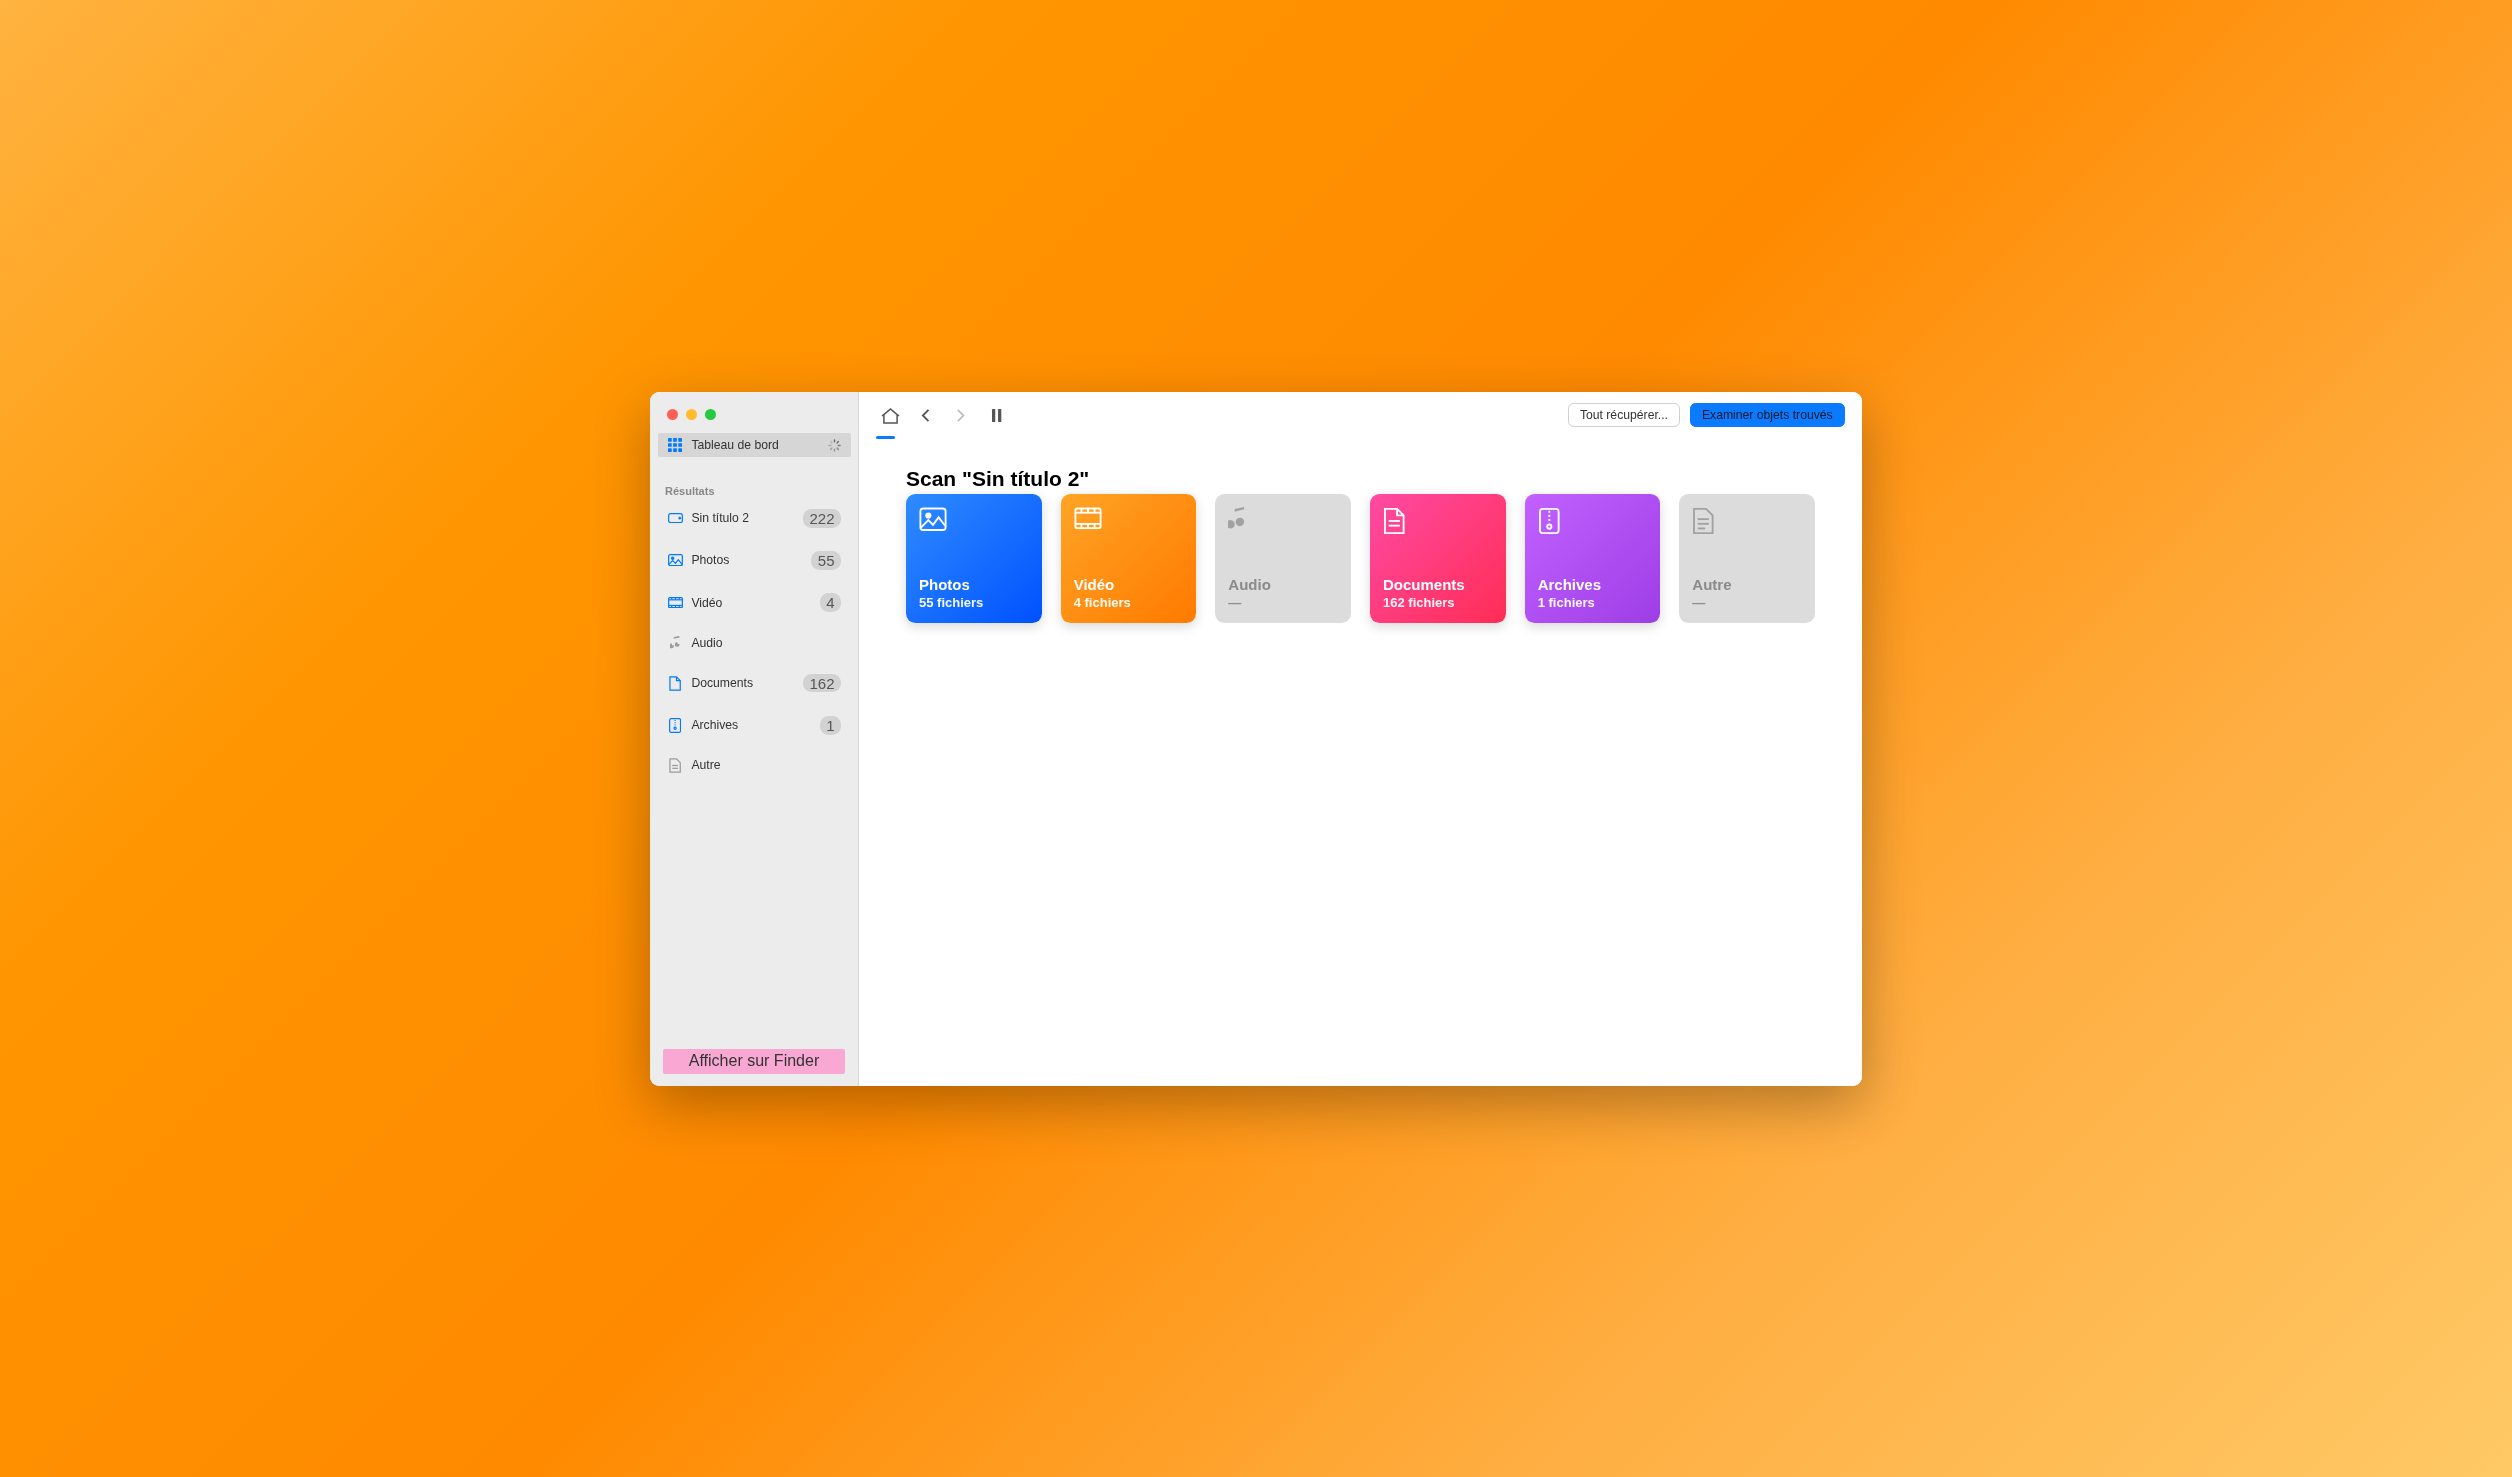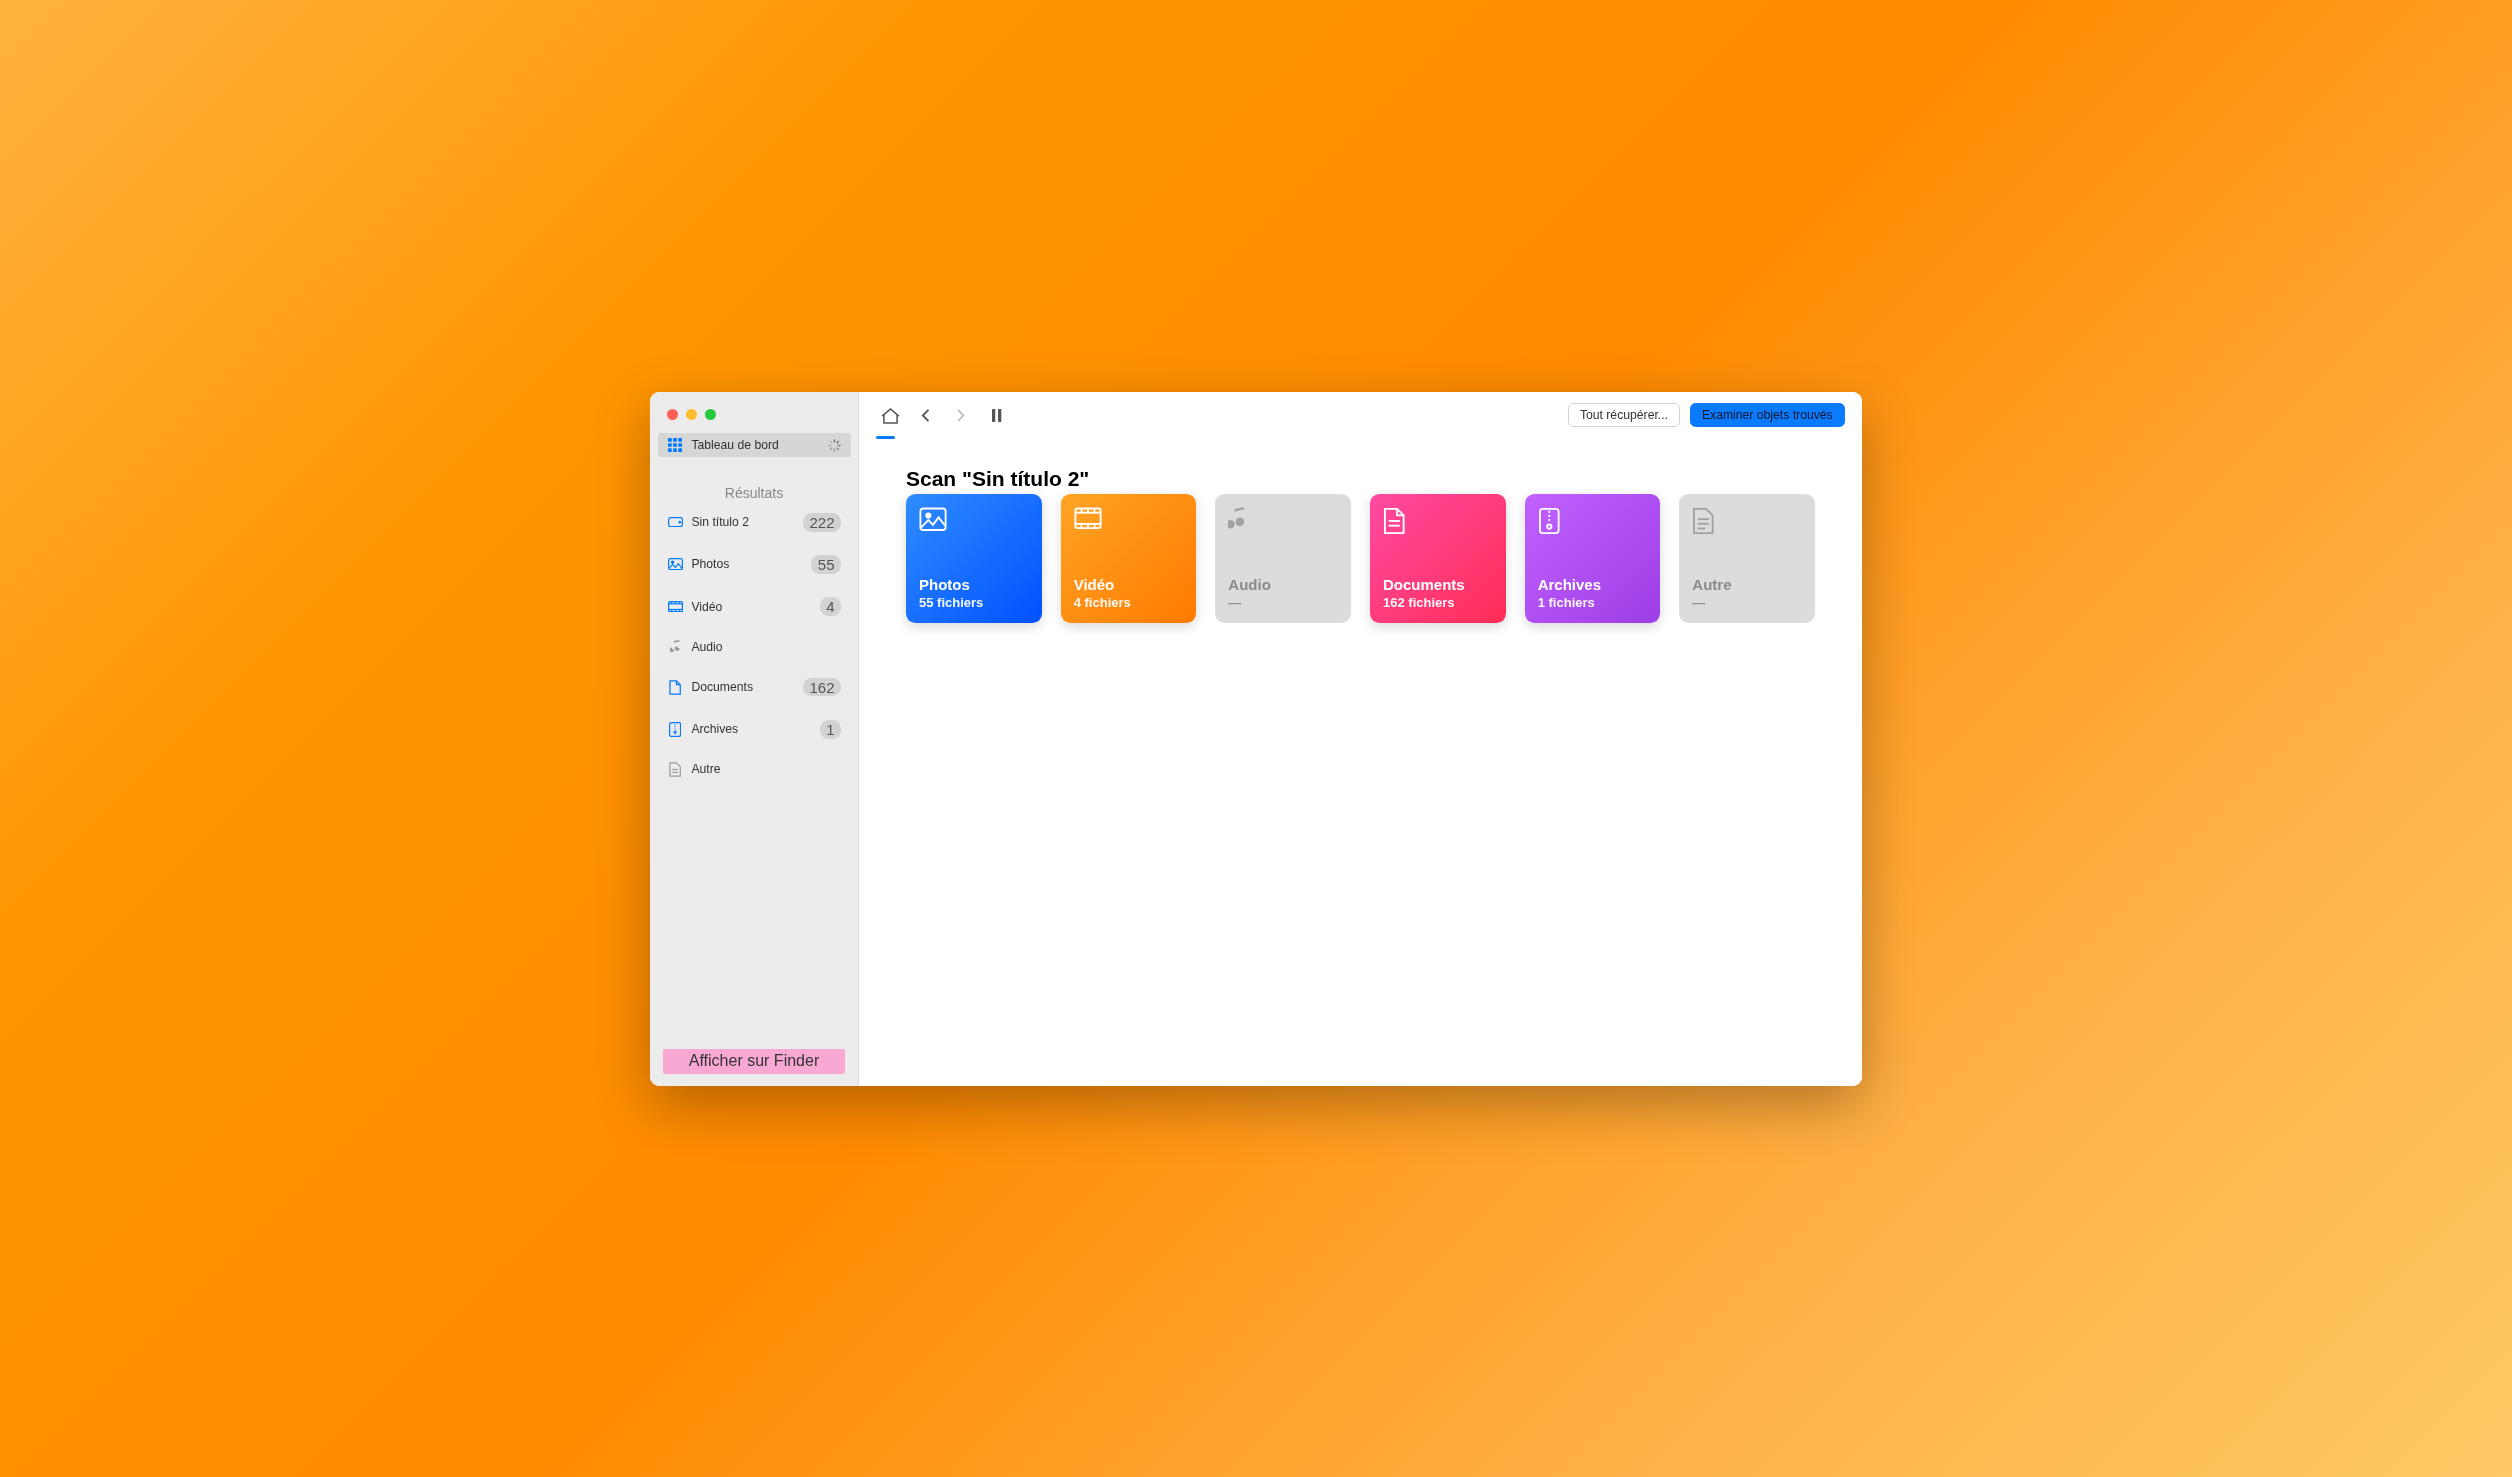--- a/index.html
+++ b/index.html
@@ -104,25 +104,24 @@
       text-align: center;
     }
 
     .spinner-icon {
       width: 13px;
       height: 13px;
       color: #666;
     }
 
     .section-header {
-      font-size: 14px;
-      font-weight: 400;
+      font-size: 11px;
+      font-weight: 700;
       color: #888;
       padding: 9.4px 15px 3.8px 15px;
-      text-align: center;
     }
 
     .sidebar-bottom {
       margin-top: auto;
       padding: 7.5px 13px 11.3px 13px;
     }
 
     .finder-btn {
       width: 100%;
       background: #f9a8d4;

